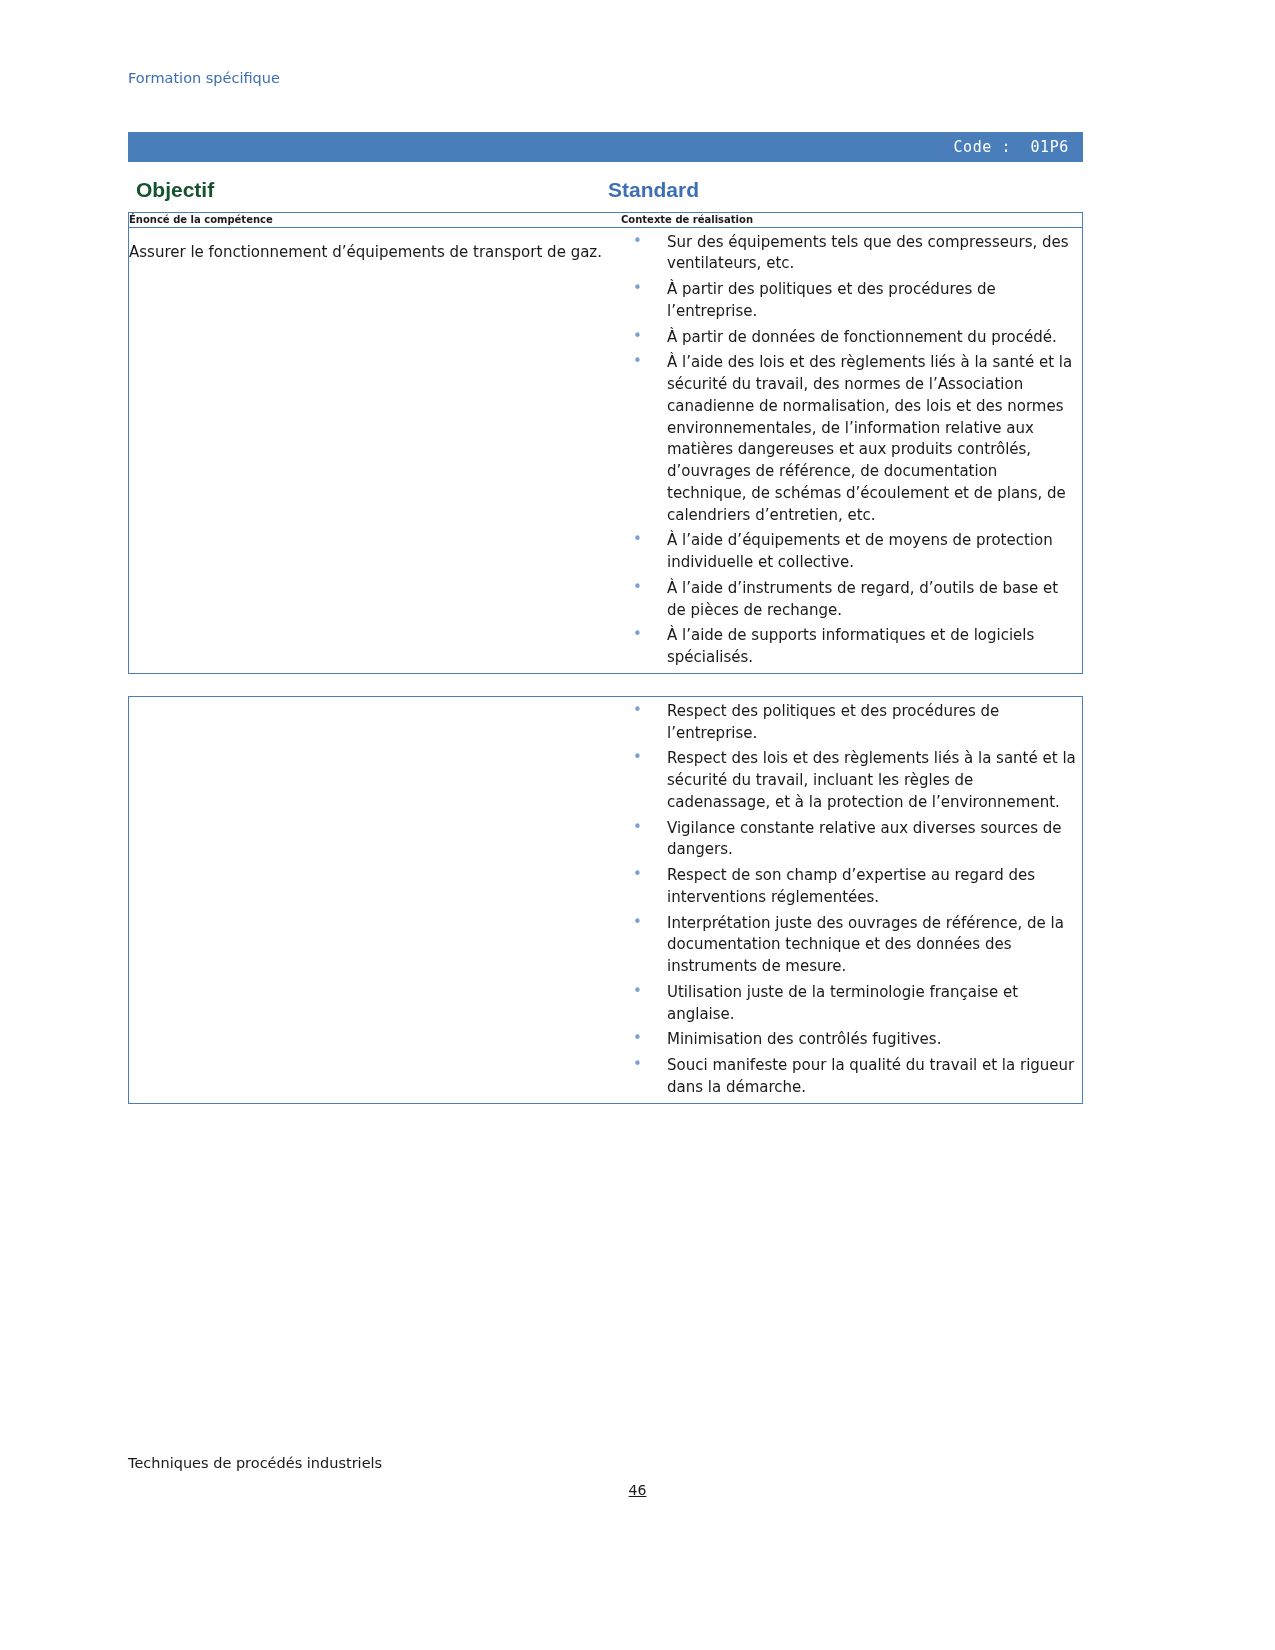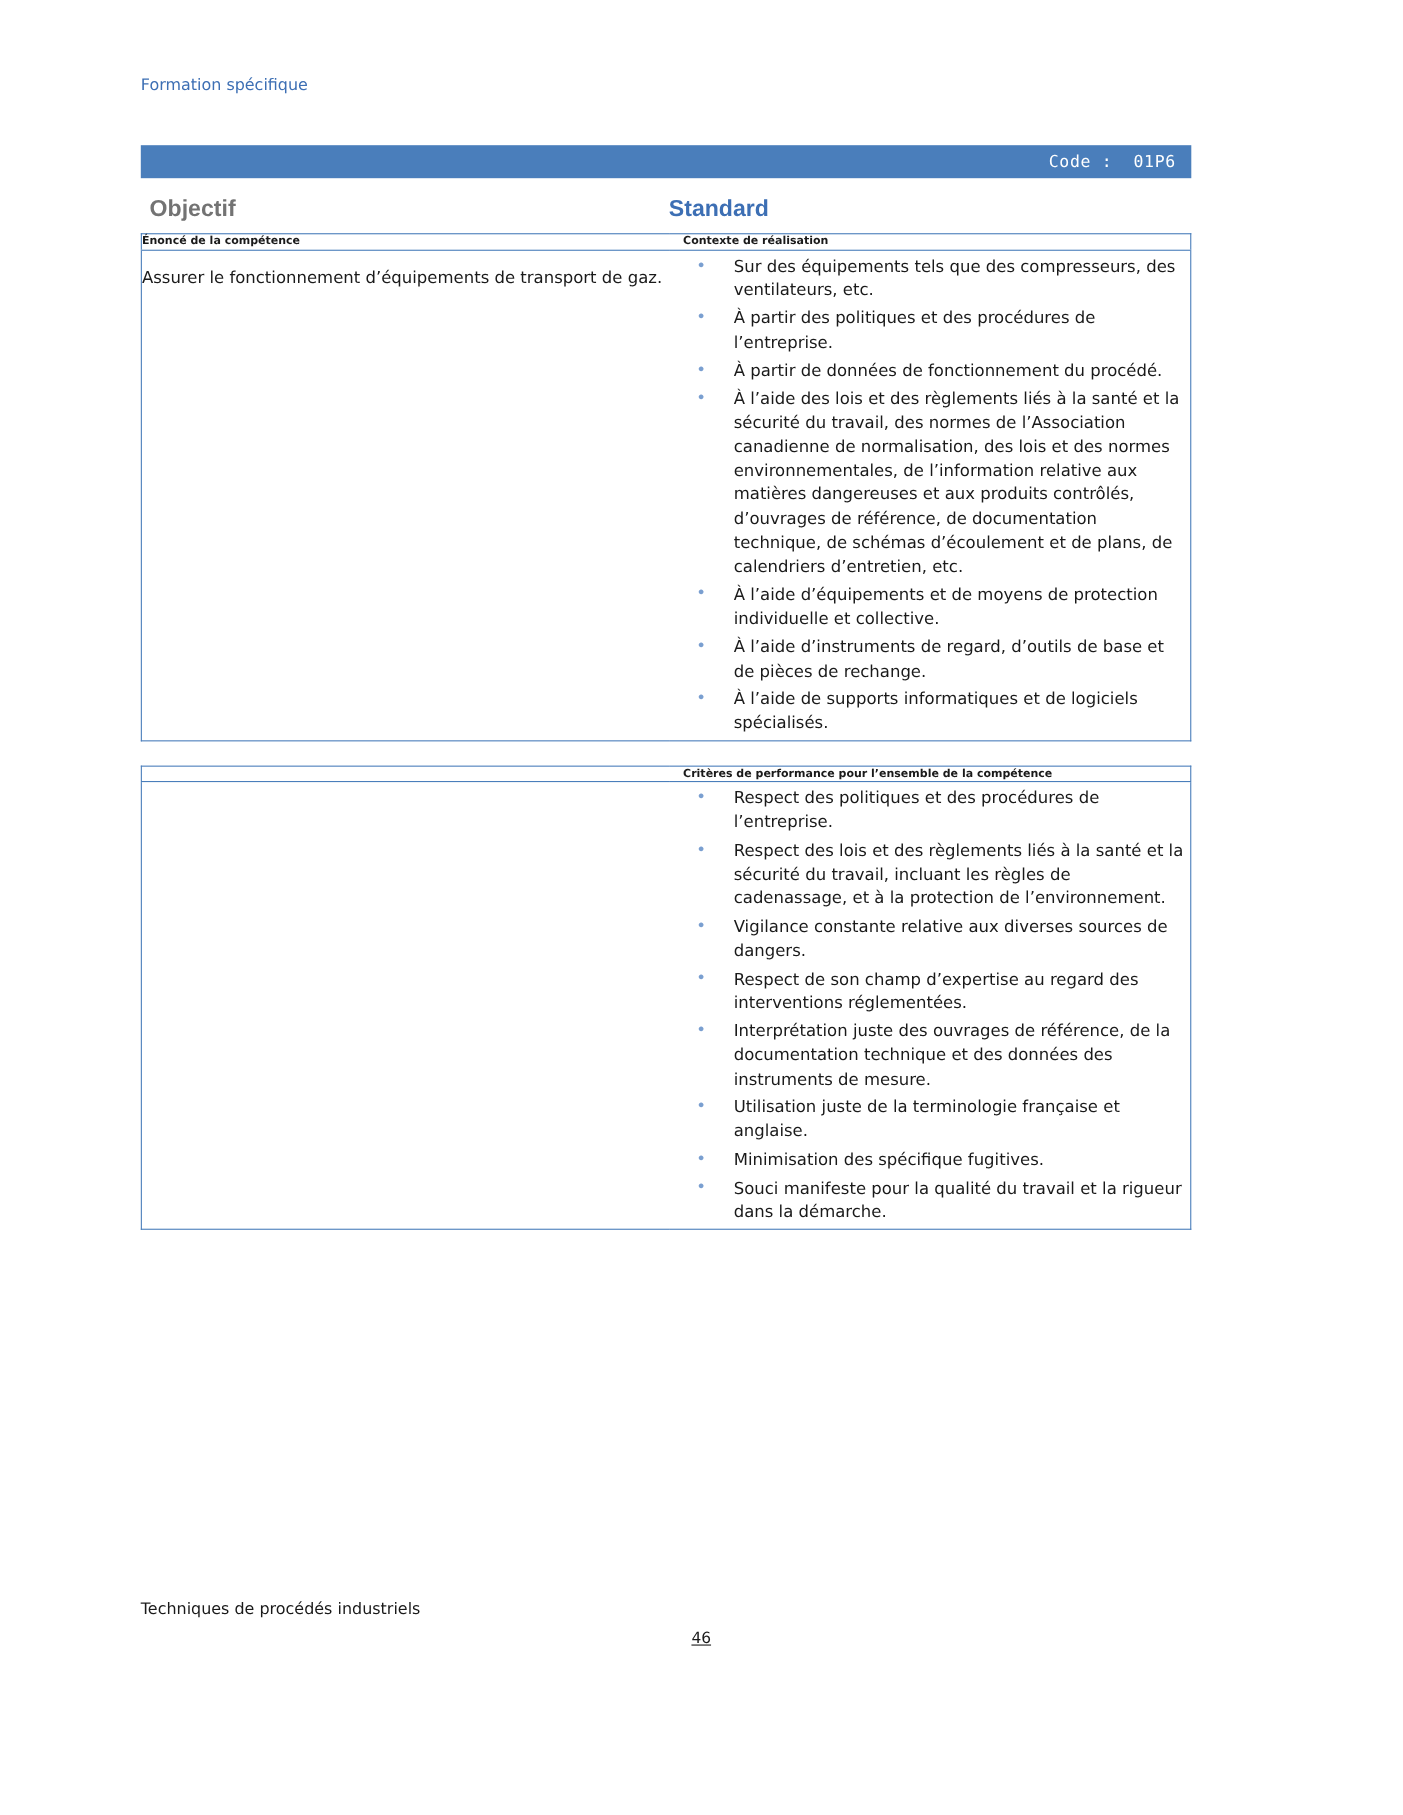--- a/index.html
+++ b/index.html
@@ -55,21 +55,21 @@
   }
 
   .titles {
     display: flex;
     margin-top: 16px;
     margin-bottom: 10px;
   }
   .title-objectif {
     width: 480px;
     font-size: 21px;
-    color: #737373;
+    color: #14532d;
     font-weight: bold;
     font-family: "Liberation Sans", sans-serif;
     padding-left: 8px;
     box-sizing: border-box;
   }
   .title-standard {
     font-size: 21px;
     color: #3d6fb4;
     font-weight: bold;
     font-family: "Liberation Sans", sans-serif;
@@ -190,35 +190,31 @@
           </ul>
         </td>
       </tr>
     </tbody>
       </table>
 
     <div class="gap"></div>
 
     <table class="block">
       <tbody>
-          <tr>
-        <td class="col-left cell-head"></td>
-        <td class="cell-head right">Critères de performance pour l’ensemble de la compétence</td>
-      </tr>
       <tr>
         <td class="col-left cell-body"></td>
         <td class="cell-body right">
           <ul class="bullets">
             <li>Respect des politiques et des procédures de l’entreprise.</li>
             <li>Respect des lois et des règlements liés à la santé et la sécurité du travail, incluant les règles de cadenassage, et à la protection de l’environnement.</li>
             <li>Vigilance constante relative aux diverses sources de dangers.</li>
             <li>Respect de son champ d’expertise au regard des interventions réglementées.</li>
             <li>Interprétation juste des ouvrages de référence, de la documentation technique et des données des instruments de mesure.</li>
             <li>Utilisation juste de la terminologie française et anglaise.</li>
-            <li>Minimisation des spécifique fugitives.</li>
+            <li>Minimisation des contrôlés fugitives.</li>
             <li>Souci manifeste pour la qualité du travail et la rigueur dans la démarche.</li>
           </ul>
         </td>
       </tr>
     </tbody>
       </table>
 
   </div>
 
   <div class="footer-left">Techniques de procédés industriels</div>

